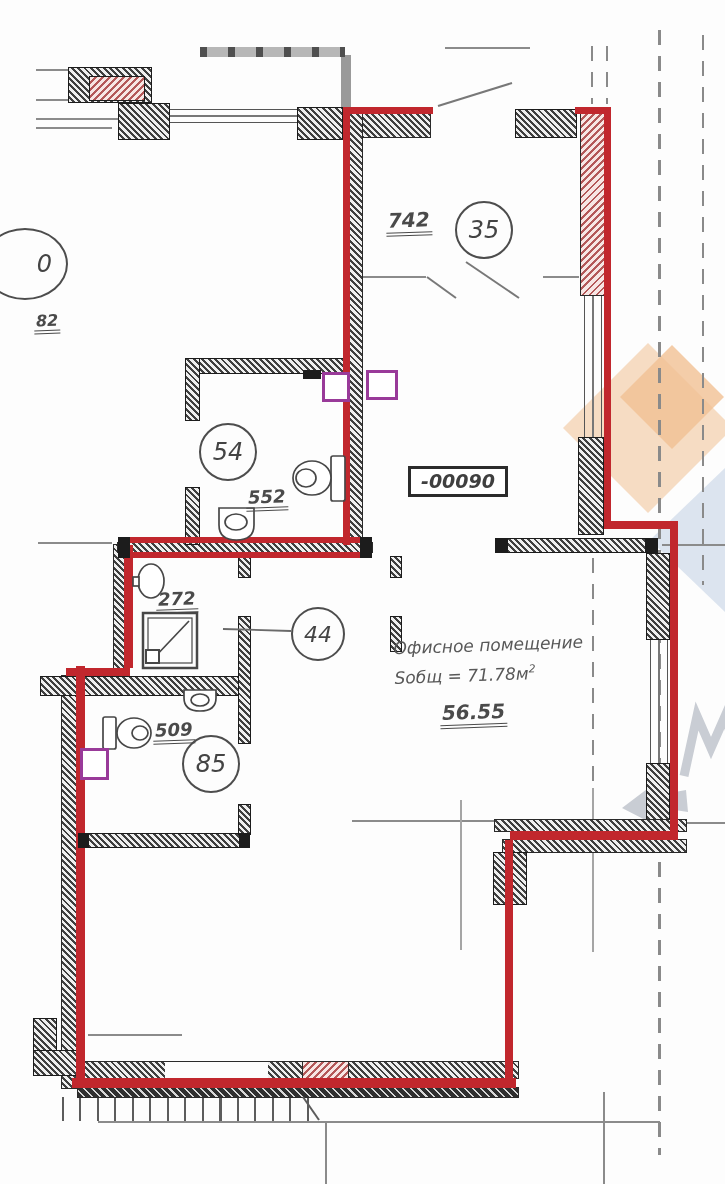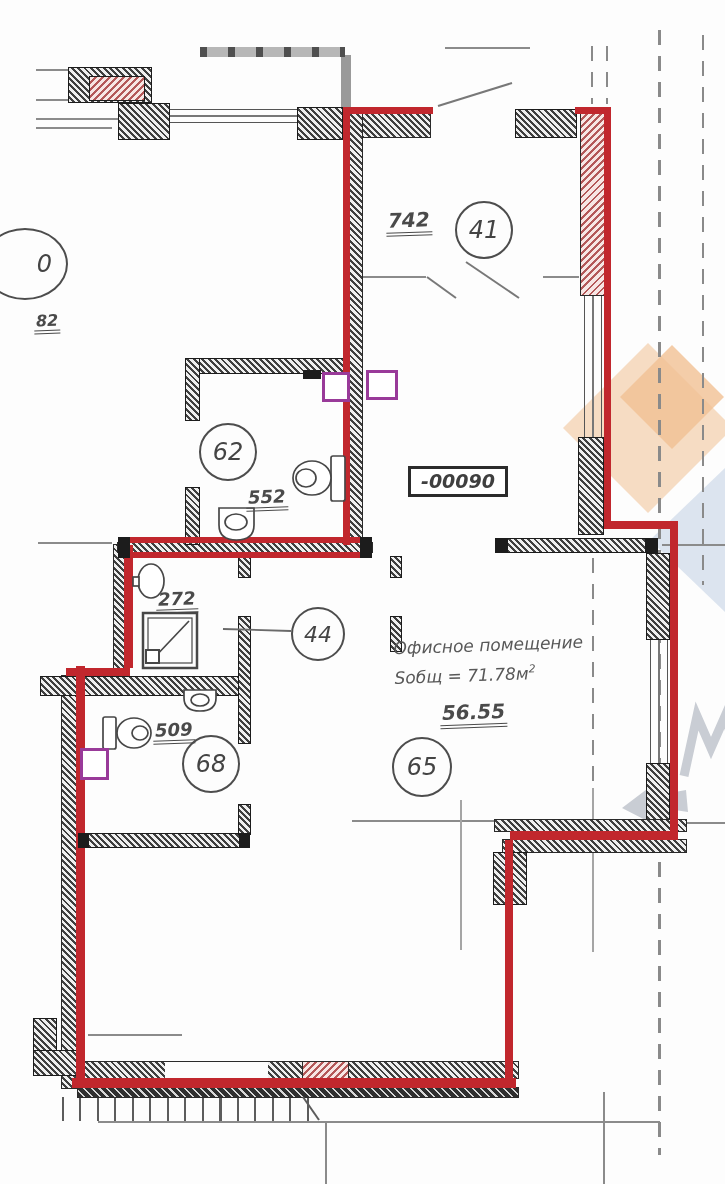--- a/index.html
+++ b/index.html
@@ -189,33 +189,30 @@
     </g>
     <line x1="223" y1="629" x2="291" y2="631" stroke="#6a6a6a" stroke-width="1.8"></line>
     <line x1="303" y1="1097" x2="319" y2="1120" stroke="#5c5c5c" stroke-width="2"></line>
   </svg>
 
   <div class="vent" style="left:322px;top:372px;width:22px;height:24px;"></div>
   <div class="vent" style="left:366px;top:370px;width:26px;height:24px;"></div>
   <div class="vent" style="left:80px;top:748px;width:23px;height:26px;"></div>
 
   <div class="circle" style="left:199px;top:423px;width:54px;height:54px;">
-    <span>62</span>
+    <span>54</span>
   </div>
   <div class="circle" style="left:455px;top:201px;width:54px;height:54px;">
-    <span>41</span>
+    <span>35</span>
   </div>
   <div class="circle" style="left:291px;top:607px;width:50px;height:50px;font-size:22px;">
     <span>44</span>
   </div>
   <div class="circle" style="left:182px;top:735px;width:54px;height:54px;">
-    <span>68</span>
-  </div>
-  <div class="circle" style="left:392px;top:737px;width:56px;height:56px;">
-    <span>65</span>
+    <span>85</span>
   </div>
   <div class="circle" style="left:-18px;top:228px;width:68px;height:68px;justify-content:flex-end;padding-right:14px;">
     <span>0</span>
   </div>
 
   <div class="dim" style="left:386px;top:208px;font-size:20px;">742</div>
   <div class="dim" style="left:246px;top:486px;">552</div>
   <div class="dim" style="left:156px;top:588px;">272</div>
   <div class="dim" style="left:153px;top:719px;">509</div>
   <div class="dim" style="left:440px;top:700px;font-size:20px;">56.55</div>

